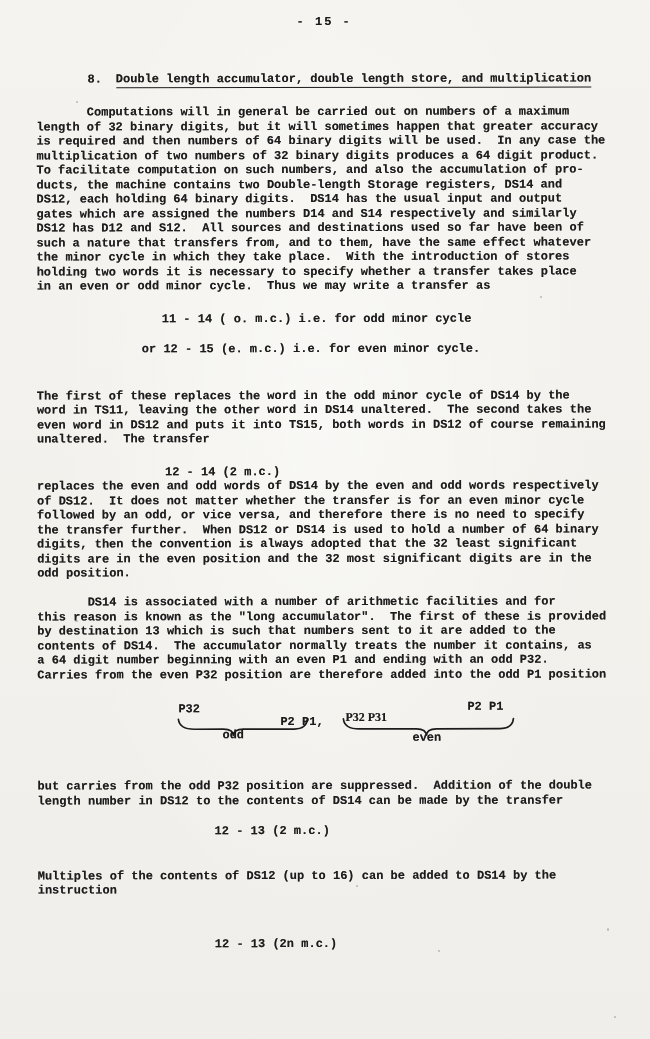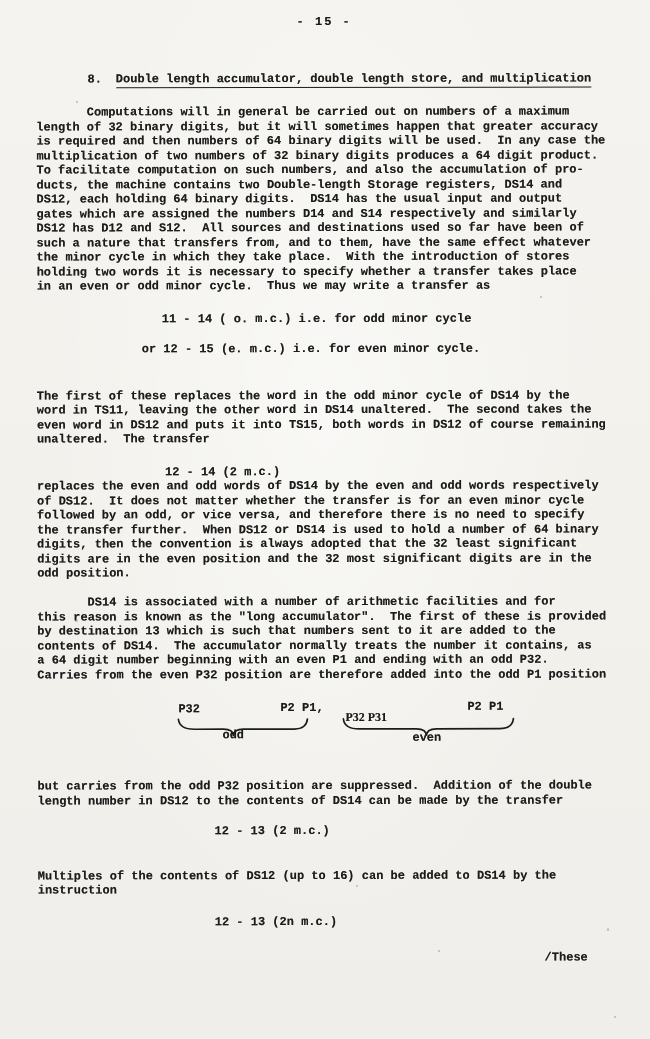--- a/index.html
+++ b/index.html
@@ -31,32 +31,32 @@
   .formula{white-space:pre;}
   .f1{margin:18px 0 16px 162px;}
   .f2{margin:14px 0 0 142px;}
   .p2{margin-top:32px;}
   .f3{margin:18px 0 0 165px;}
   .p3{}
   .p4{margin-top:14.5px;}
   .diagram{position:relative;margin-top:18px;height:50px;width:650px;}
   .diagram span{position:absolute;white-space:pre;}
   .d-odd-high{left:178px;top:2px;}
-  .d-odd-low{left:280px;top:1px;text-align:right;}
+  .d-odd-low{left:280px;top:15px;text-align:right;}
   .d-even-high{left:345px;top:10px;font-family:Liberation Serif, serif;}
   .d-even-low{left:467px;top:0;}
   .d-odd-label{left:222px;top:28px;}
   .d-even-label{left:412px;top:31px;}
   .brace{position:absolute;top:16px;}
   .brace-odd{left:176px;}
   .brace-even{left:341px;}
   .p5{margin-top:29px;}
   .f4{margin:16px 0 0 214px;}
   .p6{margin-top:30px;}
-  .f5{margin:17px 0 0 214px;}
+  .f5{margin:39px 0 0 214px;}
   .catchword{margin-top:21.5px;text-align:right;padding-right:63px;}
   .speck{position:absolute;background:#8a8a85;border-radius:50%;opacity:.55;}
 </style>
 </head>
 <body>
 
 <div class="page">
   <div class="sheet">
 
     <div class="pagenum">- 15 -</div>
@@ -122,21 +122,20 @@
     <div class="para p5">but carries from the odd P32 position are suppressed.  Addition of the double
 length number in DS12 to the contents of DS14 can be made by the transfer</div>
 
     <div class="formula f4">12 - 13 (2 m.c.)</div>
 
     <div class="para p6">Multiples of the contents of DS12 (up to 16) can be added to DS14 by the
 instruction</div>
 
     <div class="formula f5">12 - 13 (2n m.c.)</div>
 
-    <div class="catchword">/These</div>
   </div>
 
   <div class="speck" style="left:76px;top:101px;width:2px;height:2px;"></div>
   <div class="speck" style="left:540px;top:296px;width:2px;height:2px;"></div>
   <div class="speck" style="left:75px;top:620px;width:3px;height:2px;"></div>
   <div class="speck" style="left:356px;top:885px;width:2px;height:2px;"></div>
   <div class="speck" style="left:607px;top:928px;width:2px;height:3px;"></div>
   <div class="speck" style="left:438px;top:950px;width:2px;height:2px;"></div>
   <div class="speck" style="left:614px;top:1016px;width:2px;height:2px;"></div>
 </div>

